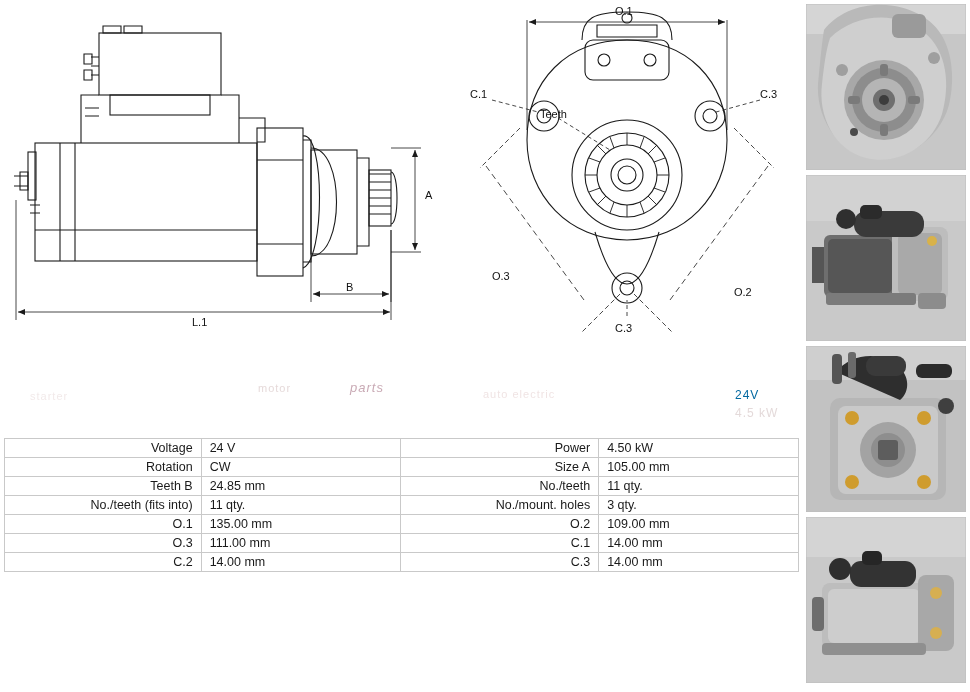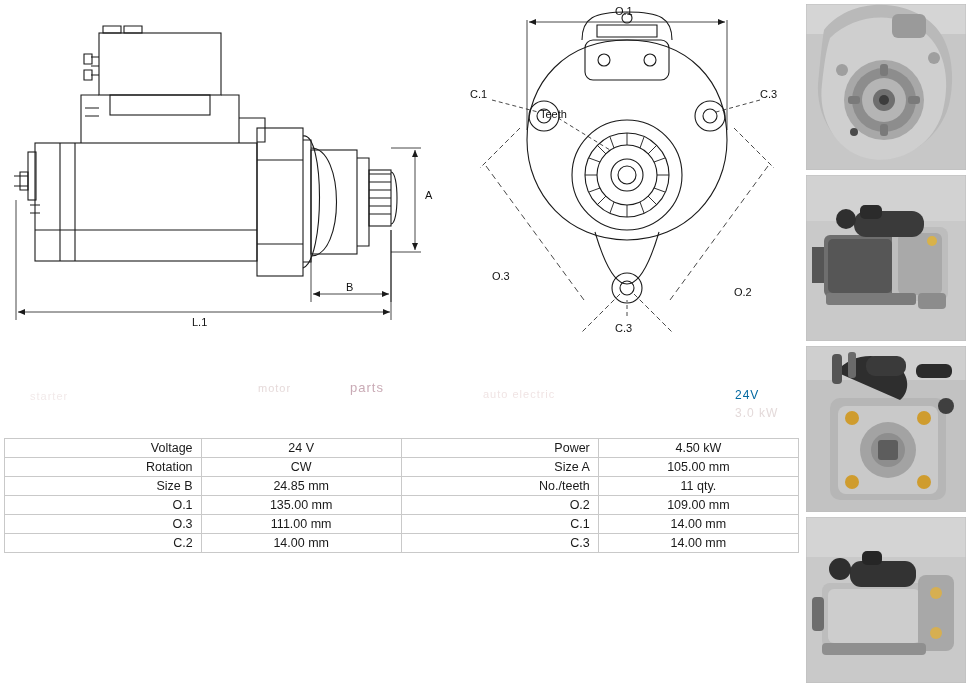--- a/index.html
+++ b/index.html
@@ -29,28 +29,28 @@
     border-collapse:collapse;
     font-size:12.5px;
   }
   .spec-table td{
     border:1px solid #c9c9c9;
     padding:1px 8px;
     height:16px;
     vertical-align:middle;
   }
   .lbl{width:195px;text-align:right;color:#1a1a1a;}
-  .val{width:200px;text-align:center;color:#1a1a1a;}
+  .val{width:200px;text-align:left;color:#1a1a1a;}
 
   
   .wm{position:absolute;left:0;top:372px;width:800px;height:62px;padding-left:10px;}
   .wm span{position:absolute;font-size:11px;color:#e9e2e2;letter-spacing:1px;}
   .wm .w1{left:30px;top:18px;color:#f2eaea;}
   .wm .w2{left:258px;top:10px;color:#e6dada;}
-  .wm .w3{left:350px;top:8px;color:#c9aab5;font-size:13px;}
+  .wm .w3{left:350px;top:8px;color:#c9aab5;font-size:13px;font-style:italic;}
   .wm .w4{left:483px;top:16px;color:#f0e4e4;}
   .wm .w5{left:735px;top:16px;color:#0369a1;font-size:12px;}
   .wm .w6{left:735px;top:34px;color:#e4dada;font-size:12px;}
 </style>
 </head>
 <body>
 
 <div class="canvas">
 
   <div class="drawing-left">
@@ -191,42 +191,48 @@
   </div>
 
   <svg width="0" height="0" style="position:absolute"></svg>
 
   <div class="wm">
     <span class="w1">starter</span>
     <span class="w2">motor</span>
     <span class="w3">parts</span>
     <span class="w4">auto electric</span>
     <span class="w5">24V</span>
-    <span class="w6">3.0 kW</span>
+    <span class="w6">4.5 kW</span>
   </div>
 
   <table class="spec-table">
     <tbody>
       <tr>
         <td class="lbl">Voltage</td>
         <td class="val">24 V</td>
         <td class="lbl">Power</td>
         <td class="val">4.50 kW</td>
       </tr>
       <tr>
         <td class="lbl">Rotation</td>
         <td class="val">CW</td>
         <td class="lbl">Size A</td>
         <td class="val">105.00 mm</td>
       </tr>
       <tr>
-        <td class="lbl">Size B</td>
+        <td class="lbl">Teeth B</td>
         <td class="val">24.85 mm</td>
         <td class="lbl">No./teeth</td>
         <td class="val">11 qty.</td>
+      </tr>
+      <tr>
+        <td class="lbl">No./teeth (fits into)</td>
+        <td class="val">11 qty.</td>
+        <td class="lbl">No./mount. holes</td>
+        <td class="val">3 qty.</td>
       </tr>
       <tr>
         <td class="lbl">O.1</td>
         <td class="val">135.00 mm</td>
         <td class="lbl">O.2</td>
         <td class="val">109.00 mm</td>
       </tr>
       <tr>
         <td class="lbl">O.3</td>
         <td class="val">111.00 mm</td>

